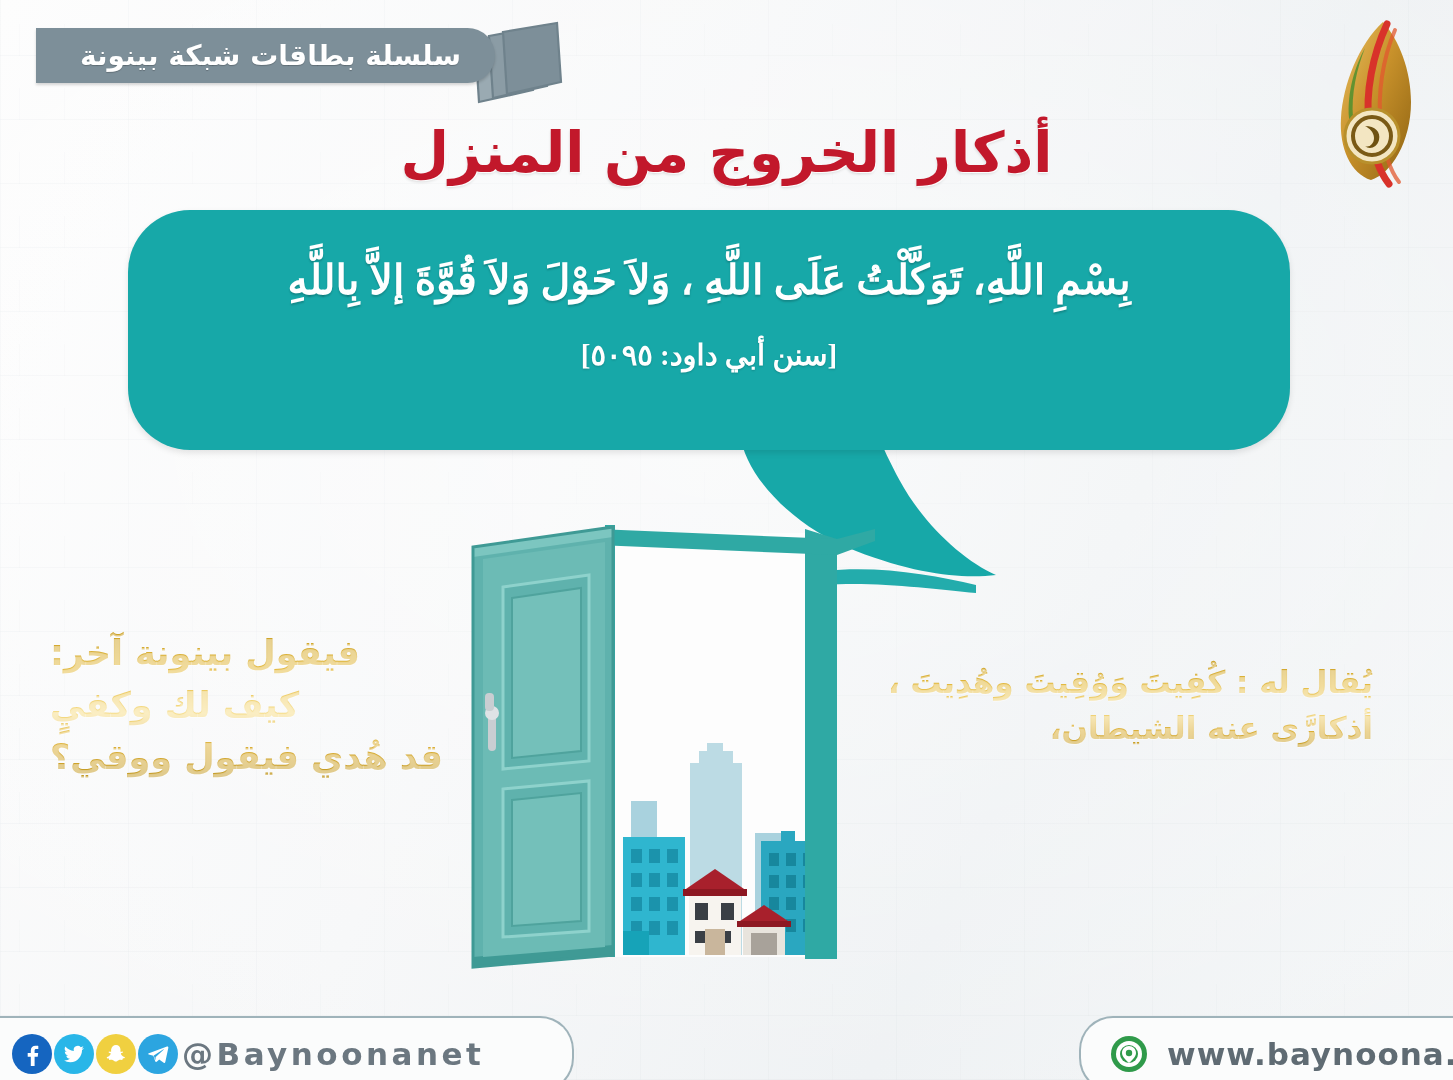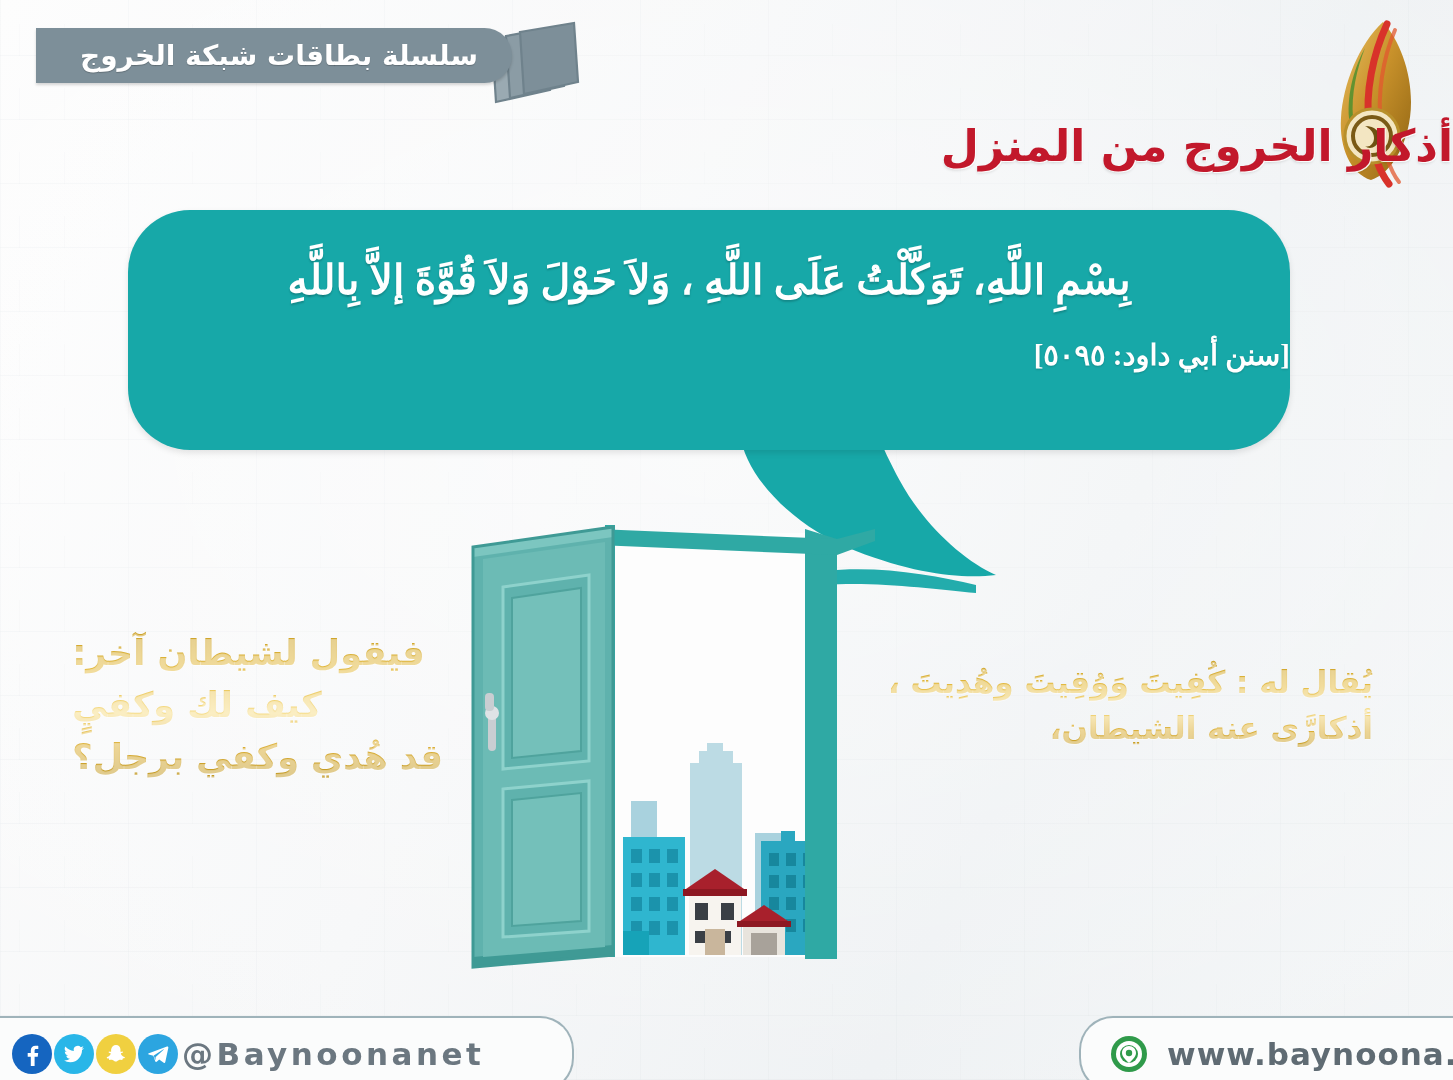--- a/index.html
+++ b/index.html
@@ -52,42 +52,42 @@
   .banner-bar span{
     color:#fff;font-size:28px;font-weight:700;letter-spacing:.5px;
     white-space:nowrap;text-shadow:0 1px 1px rgba(0,0,0,.22);
   }
 
   
   #logo{position:absolute;right:22px;top:14px;width:106px;height:178px;}
 
   
   #title{
-    position:absolute;top:120px;left:0;right:0;
-    color:#c2182b;font-size:44px;font-weight:700;
+    position:absolute;top:120px;left:0;right:0;text-align:center;
+    color:#c2182b;font-size:56px;font-weight:700;
     letter-spacing:0;white-space:nowrap;
     text-shadow:1px 1px 0 rgba(255,255,255,.9),0 2px 3px rgba(0,0,0,.12);
   }
 
   
   #bubble-wrap{position:absolute;left:128px;top:210px;width:1180px;height:380px;}
   #bubble{
     position:absolute;left:0;top:0;width:1162px;height:240px;
     background:#17a8a8;border-radius:62px;
     box-shadow:0 3px 6px rgba(0,0,0,.10);
     font-family:Liberation Serif, serif;
   }
   #bubble-tail{position:absolute;left:600px;top:225px;width:280px;height:160px;}
   .dhikr{
     position:absolute;left:0;right:0;top:46px;text-align:center;
     color:#ffffff;font-size:41px;font-weight:700;white-space:nowrap;
     text-shadow:0 2px 2px rgba(0,0,0,.18);
   }
   .source{
-    position:absolute;left:0;right:0;top:128px;text-align:right;
+    position:absolute;left:0;right:0;top:128px;text-align:center;
     color:#ffffff;font-size:29px;font-weight:700;white-space:nowrap;
     text-shadow:0 1px 2px rgba(0,0,0,.18);
   }
 
   
   #door{position:absolute;left:455px;top:515px;width:420px;height:460px;}
 
   
   .gold-text{
     position:absolute;font-weight:700;line-height:1.48;
@@ -145,21 +145,21 @@
         </g>
         <g fill="#8b9ca5" stroke="#6f828c" stroke-width="2.2">
           <path d="M20 18 L74 8 L78 68 L24 80 Z"></path>
         </g>
         <g fill="#7d8f99" stroke="#6f828c" stroke-width="2.2">
           <path d="M34 14 L88 5 L92 64 L38 76 Z"></path>
         </g>
       </svg>
     </div>
     <div class="banner-bar">
-      <span>سلسلة بطاقات شبكة الخروج</span>
+      <span>سلسلة بطاقات شبكة بينونة</span>
     </div>
   </div>
 
   <div id="logo">
     <svg width="106" height="178" viewBox="0 0 106 178">
       <defs>
         <linearGradient id="gGold" x1="0" y1="0" x2="1" y2="1">
           <stop offset="0%" stop-color="#e8c063"></stop>
           <stop offset="45%" stop-color="#c9922b"></stop>
           <stop offset="100%" stop-color="#8e6312"></stop>
@@ -274,23 +274,23 @@
     <g>
       <rect x="33" y="200" width="8" height="36" rx="4" fill="#c9ced2"></rect>
       <circle cx="37" cy="198" r="7" fill="#dfe3e6"></circle>
       <rect x="30" y="178" width="9" height="18" rx="4" fill="#c9ced2"></rect>
     </g>
 
     <path d="M18 32 L158 12 L158 440 L18 452 Z" fill="none" stroke="#3f9a95" stroke-width="3"></path>
   </svg>
 
   <div id="left-text" class="gold-text">
-    <div>فيقول لشيطان آخر:</div>
+    <div>فيقول بينونة آخر:</div>
     <div>كيف لك وكفيٍ</div>
-    <div>قد هُدي وكفي برجل؟</div>
+    <div>قد هُدي فيقول ووقي؟</div>
   </div>
 
   <div id="right-text" class="gold-text">
     <div>يُقال له : كُفِيتَ وَوُقِيتَ وهُدِيتَ ،</div>
     <div>أذكارَّى عنه الشيطان،</div>
   </div>
 
   <div id="bottom-left">
     <div id="social-icons">
       <div class="sicon" style="background:#1565c0">

